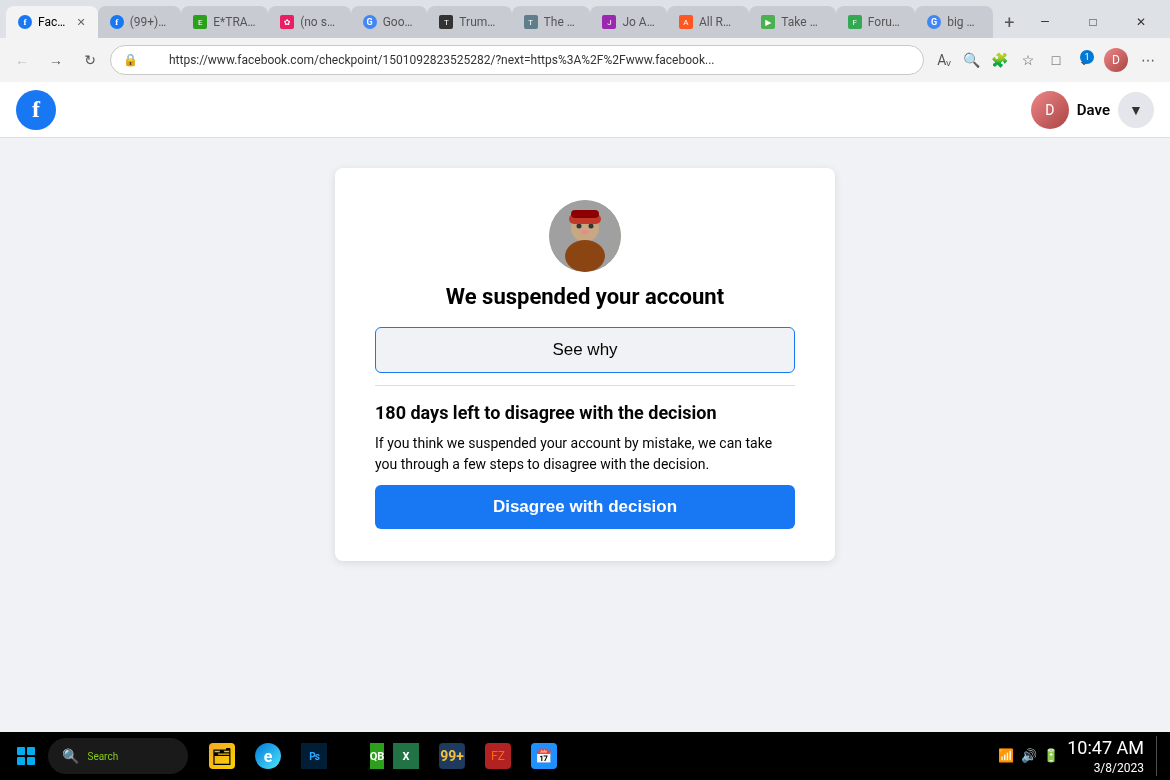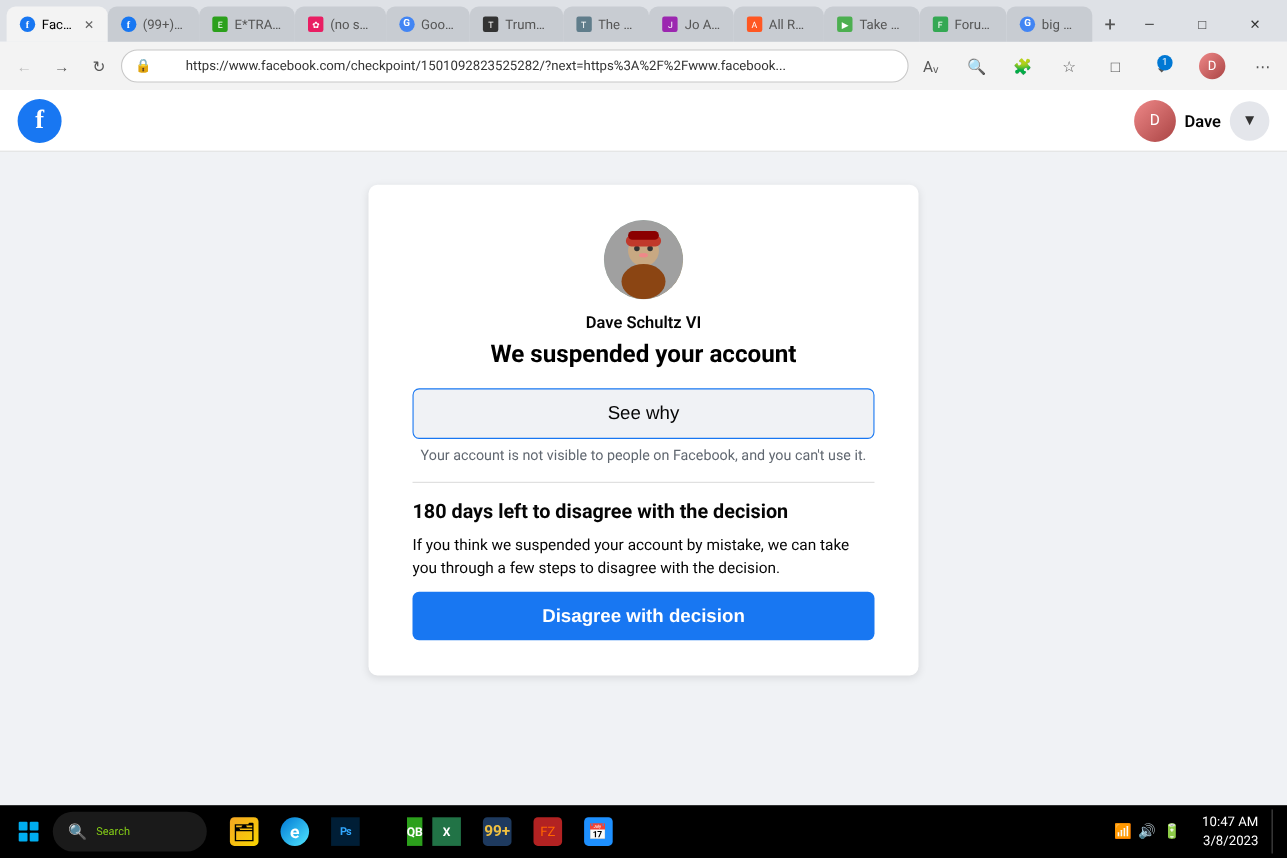--- a/index.html
+++ b/index.html
@@ -14,21 +14,21 @@
     .tab-new { width: 28px; height: 28px; display: flex; align-items: center; justify-content: center; font-size: 18px; color: #555; cursor: pointer; margin-left: 4px; }
     .window-controls { margin-left: auto; display: flex; gap: 2px; align-items: center; }
     .win-btn { width: 46px; height: 32px; display: flex; align-items: center; justify-content: center; font-size: 12px; color: #333; cursor: pointer; }
 
     .address-bar-row { display: flex; align-items: center; padding: 4px 8px; gap: 6px; height: 44px; background: #f3f3f3; }
     .nav-btn { width: 28px; height: 28px; border-radius: 50%; display: flex; align-items: center; justify-content: center; font-size: 14px; color: #555; cursor: pointer; border: none; background: none; }
     .nav-btn.disabled { color: #bbb; cursor: default; }
     .address-bar { flex: 1; height: 30px; border: 1px solid #c8c8c8; border-radius: 15px; display: flex; align-items: center; padding: 0 12px; background: #fff; font-size: 12px; color: #333; gap: 6px; }
     .address-text { flex: 1; overflow: hidden; text-overflow: ellipsis; white-space: nowrap; font-size: 12px; color: #333; margin-left: 25px; }
     .address-icon { font-size: 12px; color: #666; }
-    .toolbar-icons { display: flex; align-items: center; gap: 14px; }
+    .toolbar-icons { display: flex; align-items: center; gap: 0; }
     .toolbar-icon { width: 28px; height: 28px; display: flex; align-items: center; justify-content: center; font-size: 14px; color: #555; cursor: pointer; border-radius: 4px; }
     .profile-area { display: flex; align-items: center; gap: 6px; cursor: pointer; padding: 2px 6px; border-radius: 4px; }
     .profile-pic { width: 24px; height: 24px; border-radius: 50%; background: #888; overflow: hidden; }
 
     
     .fb-header { height: 56px; background: #fff; border-bottom: 1px solid #ddd; display: flex; align-items: center; padding: 0 16px; justify-content: space-between; }
     .fb-logo { width: 40px; height: 40px; background: #1877f2; border-radius: 50%; display: flex; align-items: center; justify-content: center; color: #fff; font-size: 24px; font-weight: bold; font-family: Georgia, serif; }
     .fb-header-right { display: flex; align-items: center; gap: 8px; }
     .fb-profile { display: flex; align-items: center; gap: 8px; }
     .fb-profile-pic { width: 38px; height: 38px; border-radius: 50%; background: #ccc; overflow: hidden; }
@@ -62,21 +62,21 @@
     .app-icon.edge { background: linear-gradient(135deg, #0078d4, #50e6ff); }
     .app-icon.ps { background: #001e36; color: #31a8ff; font-size: 10px; font-weight: bold; }
     .app-icon.qb { background: #2ca01c; color: #fff; font-size: 10px; }
     .app-icon.excel { background: #217346; color: #fff; font-size: 10px; }
     .app-icon.badge { background: #1e5280; color: #fff; }
     .app-icon.blue { background: #1e90ff; }
     .taskbar-system { margin-left: auto; display: flex; align-items: center; gap: 8px; }
     .system-icons { display: flex; align-items: center; gap: 6px; }
     .sys-icon { color: #fff; font-size: 13px; cursor: pointer; }
     .taskbar-clock { text-align: right; color: #fff; font-size: 12px; line-height: 1.4; cursor: pointer; }
-    .taskbar-clock-time { font-size: 12px; }
+    .taskbar-clock-time { font-size: 18px; }
     .taskbar-clock-date { font-size: 12px; margin-left: 12px; }
     .show-desktop { width: 6px; height: 40px; border-left: 1px solid rgba(255,255,255,0.3); margin-left: 4px; cursor: pointer; }
     .notification-badge { position: absolute; top: 4px; right: 4px; background: #0078d4; color: #fff; border-radius: 50%; width: 14px; height: 14px; font-size: 9px; display: flex; align-items: center; justify-content: center; }
 
     .page-wrapper { display: flex; flex-direction: column; height: 732px; }
     .content-area { flex: 1; background: #f0f2f5; display: flex; justify-content: center; align-items: flex-start; padding: 30px 20px; overflow-y: auto; }
   </style>
 </head>
 <body>
 
@@ -189,34 +189,32 @@
             <circle cx="30" cy="26" r="2.5" fill="#333"></circle>
             <circle cx="42" cy="26" r="2.5" fill="#333"></circle>
             <ellipse cx="36" cy="32" rx="4" ry="2" fill="#e88"></ellipse>
             <rect x="20" y="14" width="32" height="10" rx="5" fill="#c0392b"></rect>
             <rect x="22" y="10" width="28" height="8" rx="4" fill="#8B0000"></rect>
           </svg>
         </div>
       </div>
 
       
-      <div class="user-name">Dave Schultz VI</div>
 
       
       <div class="suspend-title">We suspended your account</div>
 
       
 
       
 
       
       <button class="see-why-btn">See why</button>
 
       
-      <div class="not-visible-text">Your account is not visible to people on Facebook, and you can't use it.</div>
 
       
       <div class="divider"></div>
 
       
       <div class="disagree-title">180 days left to disagree with the decision</div>
       <div class="disagree-desc">If you think we suspended your account by mistake, we can take you through a few steps to disagree with the decision.</div>
 
       
       <button class="disagree-btn">Disagree with decision</button>

